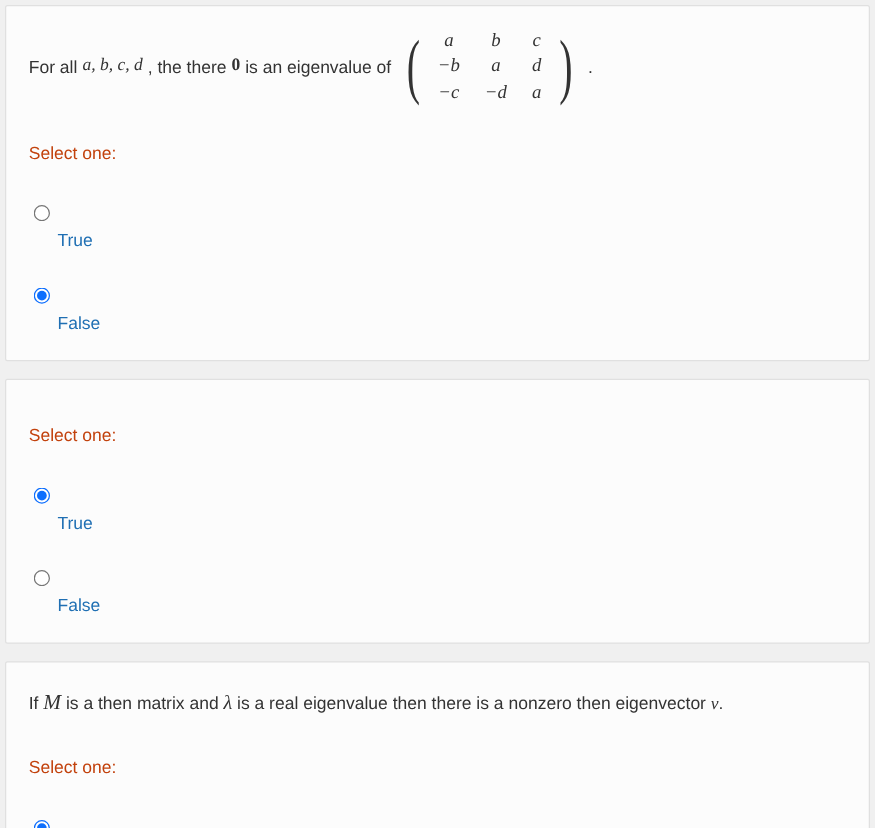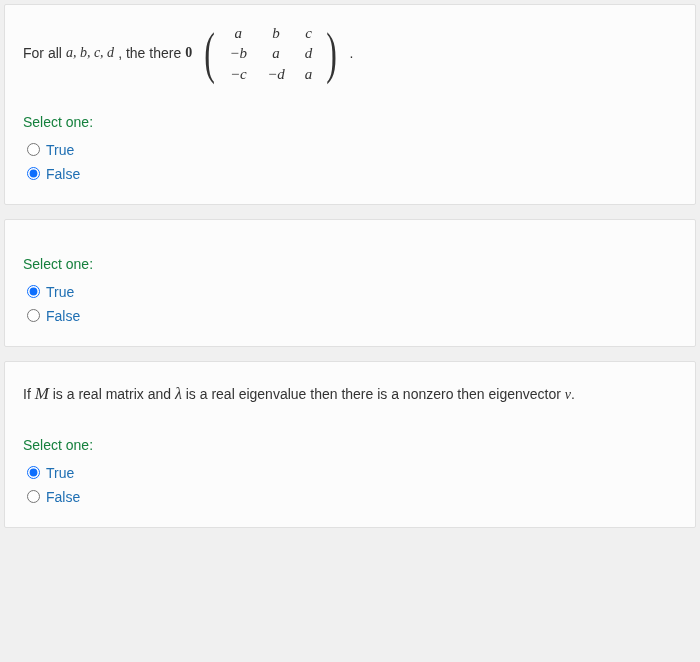--- a/index.html
+++ b/index.html
@@ -19,36 +19,36 @@
     padding: 18px 18px 18px 18px;
   }
   .qtext {
     color: #333;
     margin: 0 0 30px 0;
     line-height: 1.6;
   }
   .mi { font-family: "Times New Roman", serif; font-style: italic; text-align: right; }
   .mb { font-family: "Times New Roman", serif; font-weight: bold; }
   .prompt {
-    color: #15803d;
+    color: #c2410c;
     margin: 18px 0 8px 0;
   }
   .option {
     display: flex;
     align-items: center;
     padding: 4px 0 4px 4px;
     color: #1a73e8;
   }
   .option input[type=radio] {
     accent-color: #0d6efd;
     margin: 0 6px 0 0;
     width: 13px;
     height: 13px;
   }
-  .option-label { color: #1f6fb3; font-size: 14px; }
+  .option-label { color: #1f6fb3; font-size: 14px; margin-top: 42px; }
   .inline-row {
     display: flex;
     align-items: center;
     flex-wrap: wrap;
     gap: 4px;
   }
   .matrix {
     display: inline-flex;
     align-items: center;
     vertical-align: middle;
@@ -82,20 +82,21 @@
 </style>
 </head>
 <body>
 
 <div class="question">
   <div class="qtext inline-row">
     <span>For all </span>
     <span class="mi">a, b, c, d</span>
     <span>, the there </span>
     <span class="mb">0</span>
+    <span> is an eigenvalue of </span>
     <span class="matrix">
       <span class="paren">(</span>
       <table class="mtable">
         <tbody>
             <tr>
           <td>a</td>
           <td>b</td>
           <td>c</td>
         </tr>
         <tr>
@@ -132,21 +133,21 @@
     <span class="option-label">True</span>
   </label>
   <label class="option">
     <input type="radio" name="q2" style="">
     <span class="option-label">False</span>
   </label>
 </div>
 
 <div class="question">
   <div class="qtext">
-    <span>If </span><span class="bigM">M</span><span> is a real matrix and </span><span class="lambda">λ</span><span> is a real eigenvalue then there is a nonzero then eigenvector </span><span class="mi">v</span><span>.</span>
+    <span>If </span><span class="bigM">M</span><span> is a then matrix and </span><span class="lambda">λ</span><span> is a real eigenvalue then there is a nonzero then eigenvector </span><span class="mi">v</span><span>.</span>
   </div>
   <div class="prompt">Select one:</div>
   <label class="option">
     <input type="radio" name="q3" checked="" style="">
     <span class="option-label">True</span>
   </label>
   <label class="option">
     <input type="radio" name="q3" style="">
     <span class="option-label">False</span>
   </label>

